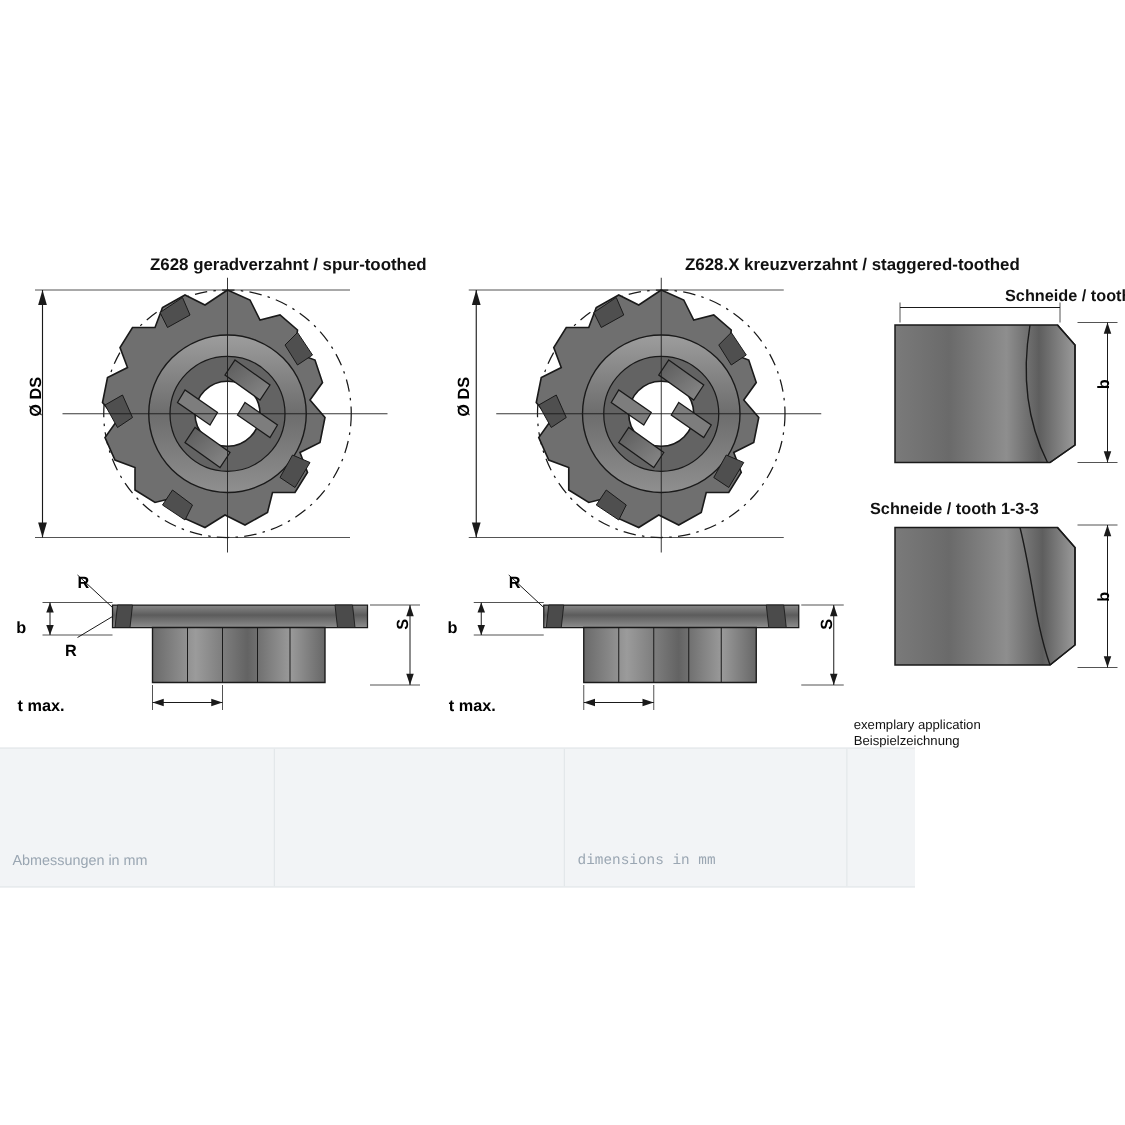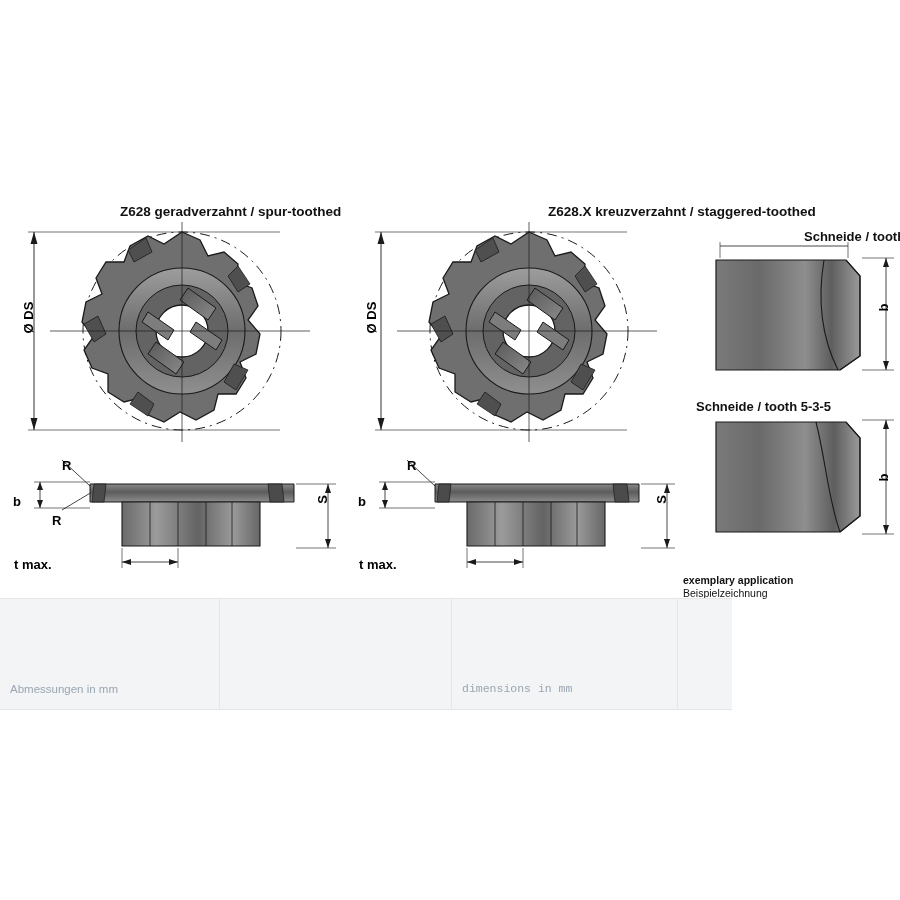--- a/index.html
+++ b/index.html
@@ -90,21 +90,21 @@
 <body>
 
 <div id="stage">
 
   <div class="abs title" style="left:120px; top:204px;">Z628 geradverzahnt / spur-toothed</div>
 
   <div class="abs title" style="left:548px; top:204px;">Z628.X kreuzverzahnt / staggered-toothed</div>
 
   <div class="abs subtitle" style="left:804px; top:229px;">Schneide / tooth 2-4-6</div>
 
-  <div class="abs subtitle" style="left:696px; top:399px;">Schneide / tooth 5-3-5</div>
+  <div class="abs subtitle" style="left:696px; top:399px;">Schneide / tooth 1-3-3</div>
 
   <svg class="abs" style="left:10px; top:222px;" width="360" height="230" viewBox="0 0 360 230">
     <defs>
       <linearGradient id="gradHubA" x1="0" y1="0" x2="0" y2="1">
         <stop offset="0%" stop-color="#9d9d9d"></stop>
         <stop offset="50%" stop-color="#6d6d6d"></stop>
         <stop offset="100%" stop-color="#8f8f8f"></stop>
       </linearGradient>
       <linearGradient id="gradSlotA" x1="0" y1="0" x2="1" y2="1">
         <stop offset="0%" stop-color="#595959"></stop>
@@ -411,21 +411,21 @@
       <line x1="162" y1="8" x2="194" y2="8" stroke-width="0.6"></line>
       <line x1="162" y1="122" x2="194" y2="122" stroke-width="0.6"></line>
     </g>
     <polygon points="186,8 183,17 189,17" fill="#1a1a1a"></polygon>
     <polygon points="186,122 183,113 189,113" fill="#1a1a1a"></polygon>
   </svg>
 
   <div class="abs dimlabel rot90" style="left:866px; top:470px; width:34px; text-align:center;">b</div>
 
   <div class="abs caption" style="left:683px; top:561px;margin-top:26px;">Beispielzeichnung</div>
-  <div class="abs caption" style="left:683px; top:574px;font-weight:bold;">exemplary application</div>
+  <div class="abs caption" style="left:683px; top:574px;">exemplary application</div>
 
   <div class="table-band">
     <div class="table-col" style="left:0px; width:220px;"></div>
     <div class="table-col" style="left:220px; width:232px;"></div>
     <div class="table-col" style="left:452px; width:226px;"></div>
     <div class="table-col" style="left:678px; width:222px; border-right:none;"></div>
 
     <div class="band-note" style="left:10px;">Abmessungen in mm</div>
     <div class="band-note" style="left:462px;font-family:Liberation Mono, monospace;">dimensions in mm</div>
   </div>

